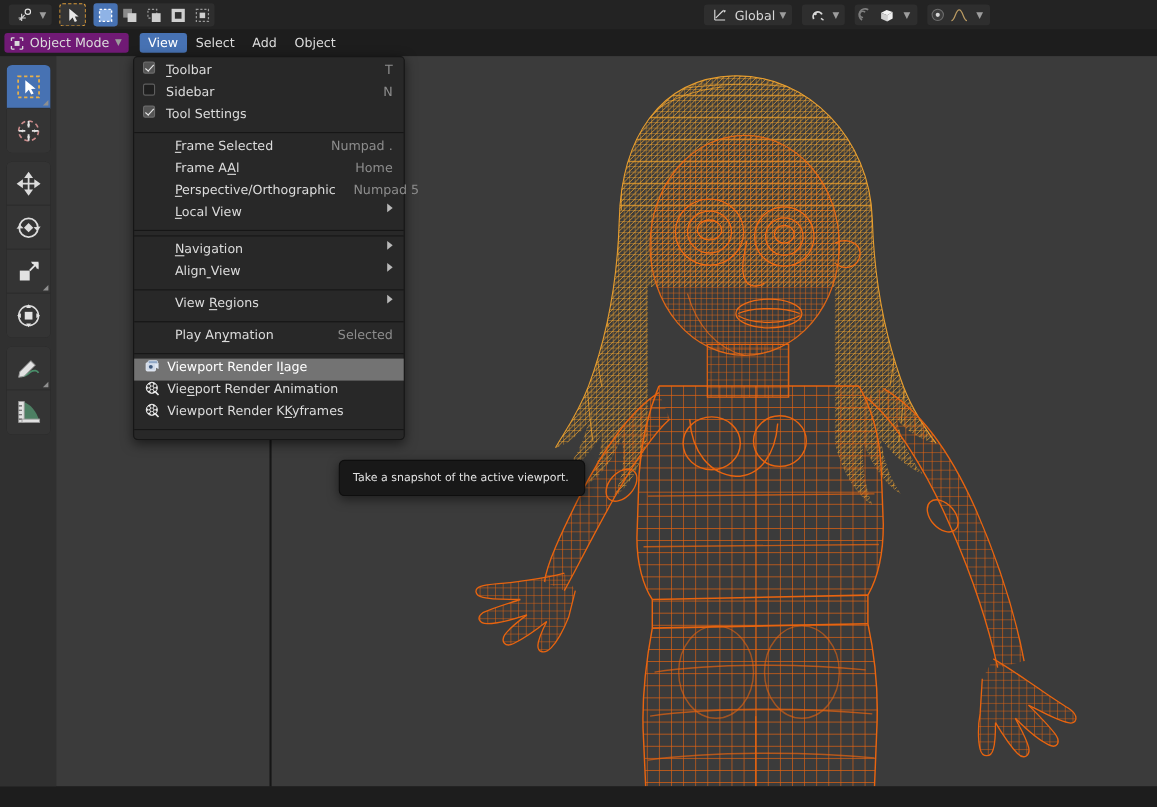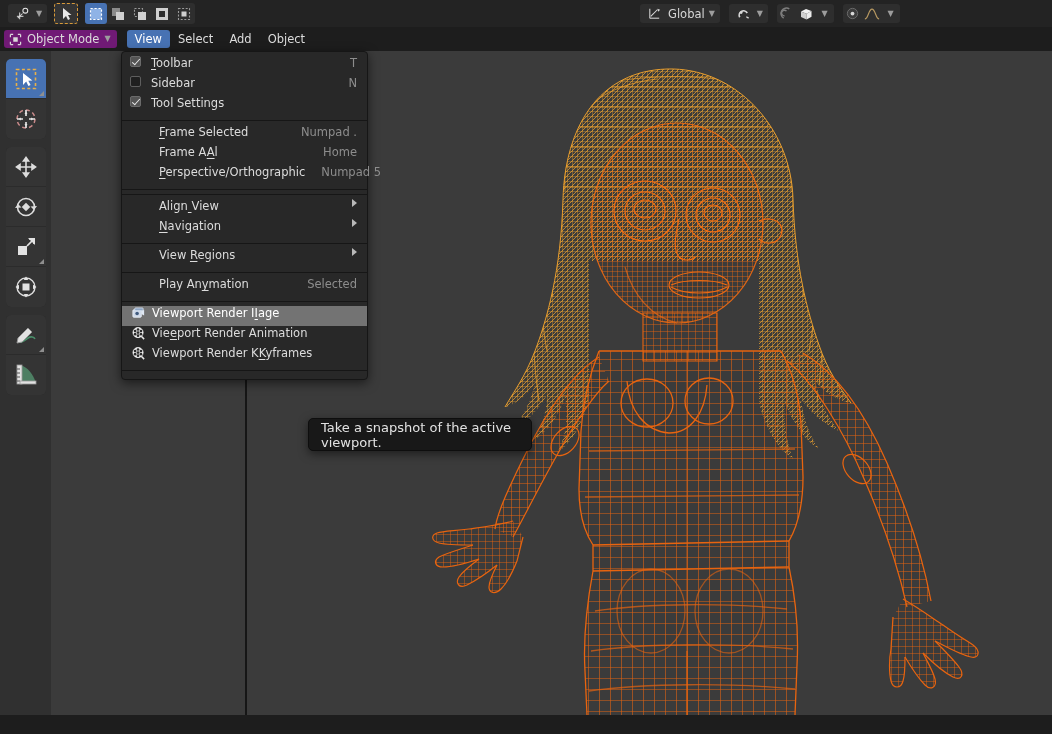--- a/index.html
+++ b/index.html
@@ -117,21 +117,21 @@
     border-color: transparent transparent transparent #b9b9b9; margin-left: 10px;
   }
   .sep { height: 1px; background: #161616; margin: 4px 0; }
   .u { text-decoration: underline; text-underline-offset: 2px; }
 
   
   .tooltip {
     position: absolute; left: 308px; top: 418px; width: 224px; height: 33px;
     background: #181818; border: 1px solid #0e0e0e; border-radius: 5px;
     display: flex; align-items: center; padding: 0 12px;
-    color: #e2e2e2; font-size: 13px; z-index: 50;
+    color: #e2e2e2; font-size: 10px; z-index: 50;
     box-shadow: 0 3px 10px rgba(0,0,0,0.5);
   }
 </style>
 </head>
 <body>
 
 <div id="app">
 
   <div class="toolsettings">
     <div class="ts-left">
@@ -534,36 +534,41 @@
       <span class="lbl"><span>Frame A</span><span class="u">A</span><span>l</span></span>
       <span class="sc">Home</span>
     </div>
 
     <div class="mi">
       <span class="pad"></span>
       <span class="lbl"><span class="u">P</span><span>erspective/Orthographic</span></span>
       <span class="sc">Numpad 5</span>
     </div>
 
+    <div class="mi">
+      <span class="pad"></span>
+      <span class="lbl"><span class="u">L</span><span>ocal View</span></span>
+      <span class="arr"></span>
+    </div>
 
     <div class="sep"></div>
 
 
     <div class="sep"></div>
 
 
     <div class="mi">
       <span class="pad"></span>
+      <span class="lbl"><span class="u">N</span><span>avigation</span></span>
+      <span class="arr"></span>
+    </div>
+
+    <div class="mi">
+      <span class="pad"></span>
       <span class="lbl"><span>Align</span><span class="u">&nbsp;</span><span>View</span></span>
-      <span class="arr"></span>
-    </div>
-
-    <div class="mi">
-      <span class="pad"></span>
-      <span class="lbl"><span class="u">N</span><span>avigation</span></span>
       <span class="arr"></span>
     </div>
 
     <div class="sep"></div>
 
     <div class="mi">
       <span class="pad"></span>
       <span class="lbl"><span>View </span><span class="u">R</span><span>egions</span></span>
       <span class="arr"></span>
     </div>

